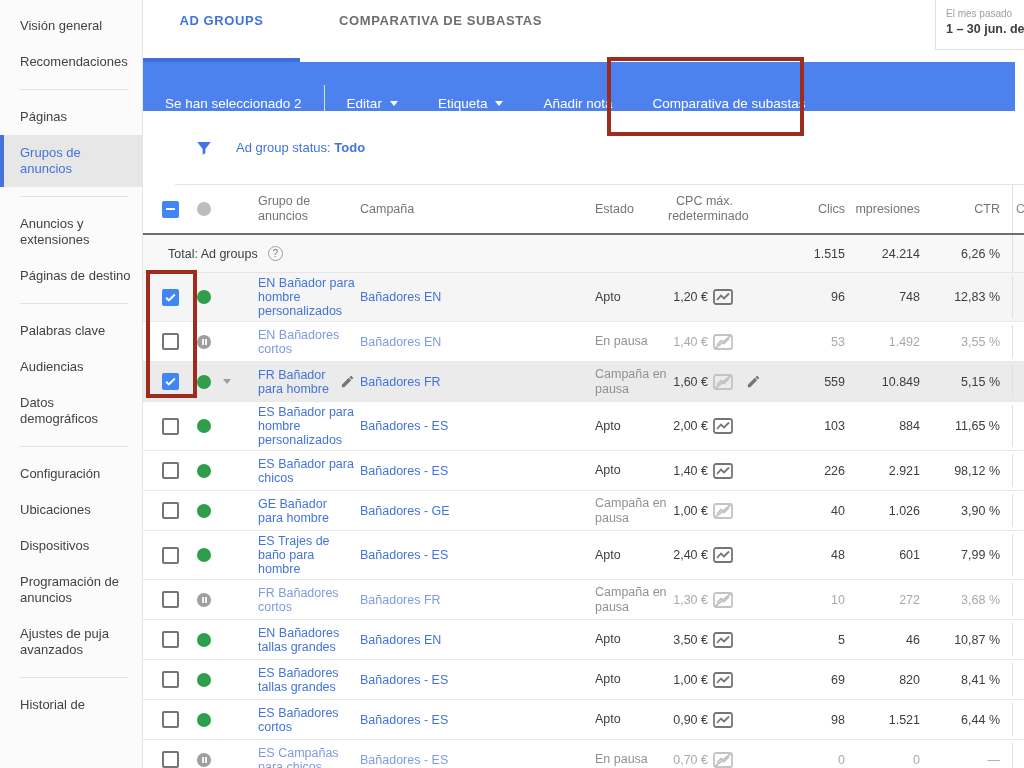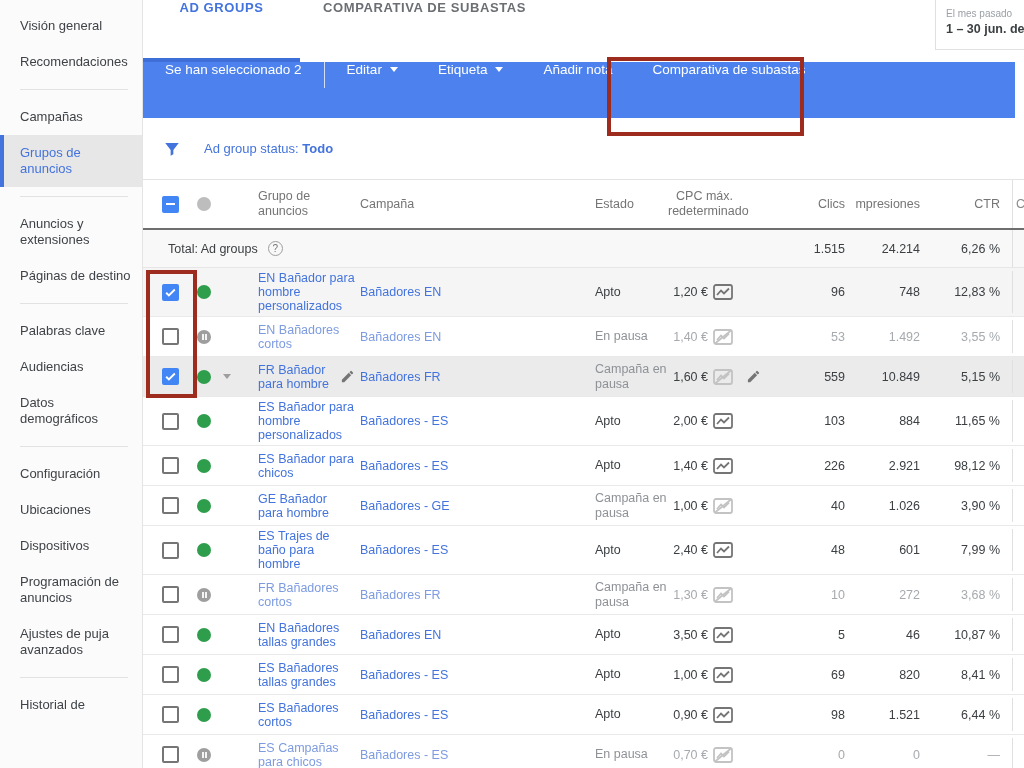--- a/index.html
+++ b/index.html
@@ -10,42 +10,42 @@
   
   .sidebar { position:absolute; left:0; top:0; width:143px; height:768px;
              background:#fbfbfb; border-right:1px solid #e4e4e4; padding-top:8px; overflow:hidden; }
   .side-item { font-size:13px; line-height:16px; color:#3f4347; padding:10px 10px 10px 20px; cursor:pointer; }
   .side-item.selected { background:#e7e7e7; border-left:4px solid #4373dd; padding-left:16px; color:#4373dd; }
   .side-divider { border:none; border-top:1px solid #e2e2e2; margin:9px 14px 9px 20px; }
 
   
   .content { position:absolute; left:143px; top:0; width:881px; height:768px; background:#fff; }
   .topbar { position:relative; height:62px; background:#fff; }
-  .tabs { display:flex; align-items:flex-start; height:100%; padding-left:0; }
+  .tabs { display:flex; align-items:center; height:100%; padding-left:0;gap:16px; }
   .tab { font-size:13px; font-weight:bold; letter-spacing:.6px; padding:0 0 22px 0; cursor:pointer; }
   .tab-adgroups { width:157px; text-align:center; color:#4373dd; }
   .tab-comp { color:#6b6f73; margin-left:23px; }
   .tab-underline { position:absolute; left:0; bottom:0; width:157px; height:4px; background:#3e6fd9; }
   .datebox { position:absolute; right:0; top:0; width:89px; height:50px;
              border-left:1px solid #e0e0e0; border-bottom:1px solid #e0e0e0;
              padding:8px 0 0 10px; overflow:hidden; white-space:nowrap; cursor:pointer; }
   .datebox .d1 { font-size:10px; color:#9aa0a6; }
   .datebox .d2 { font-size:12.5px; color:#3c4043; font-weight:bold; margin-top:3px; }
 
   
-  .bluebar { height:56px; width:872px; background:#4d82ee; display:flex; align-items:flex-start;
+  .bluebar { height:49px; width:872px; background:#4d82ee; display:flex; align-items:flex-end;
              color:#fff; font-size:13.5px; }
   .bb-count { margin-left:22px; }
   .bb-sep { width:1px; height:26px; background:rgba(255,255,255,.75); margin:0 22px 0 22px; }
   .bb-item { margin-right:40px; cursor:pointer; font-weight:500; display:flex; align-items:center; }
   .bb-caret { width:0; height:0; border-left:4px solid transparent; border-right:4px solid transparent;
               border-top:5px solid #fff; margin-left:8px; }
 
   
-  .filterbar { height:62px; display:flex; align-items:center; border-bottom:1px solid #e4e4e4; }
+  .filterbar { height:74px; display:flex; align-items:center; border-bottom:1px solid #e4e4e4;margin-left:32px; }
   .funnel { margin-left:20px; width:18px; height:18px; }
   .filter-text { margin-left:23px; font-size:13px; color:#4373dd; cursor:pointer; }
   .filter-text b { font-weight:bold; }
 
   
   .tgrid { display:grid; grid-template-columns:45px 60px 107px 238px 75px 65px 35px 77px 75px 92px 12px; align-items:center; }
   .thead { height:50px; color:#757575; font-size:12.5px; border-bottom:2px solid #6e6e6e; }
   .thead .h { line-height:15px; }
   .h-name { padding-left:10px; }
   .h-camp { padding-left:5px; }
@@ -98,21 +98,21 @@
 </style>
 </head>
 <body>
 
 <div class="app">
 
   <nav class="sidebar" id="sidebar">
       <div class="side-item">Visión general</div>
       <div class="side-item">Recomendaciones</div>
       <hr class="side-divider">
-      <div class="side-item">Campañas</div>
+      <div class="side-item">Páginas</div>
       <div class="side-item selected">Grupos de anuncios</div>
       <hr class="side-divider">
       <div class="side-item">Anuncios y extensiones</div>
       <div class="side-item">Páginas de destino</div>
       <hr class="side-divider">
       <div class="side-item">Palabras clave</div>
       <div class="side-item">Audiencias</div>
       <div class="side-item">Datos demográficos</div>
       <hr class="side-divider">
       <div class="side-item">Configuración</div>

